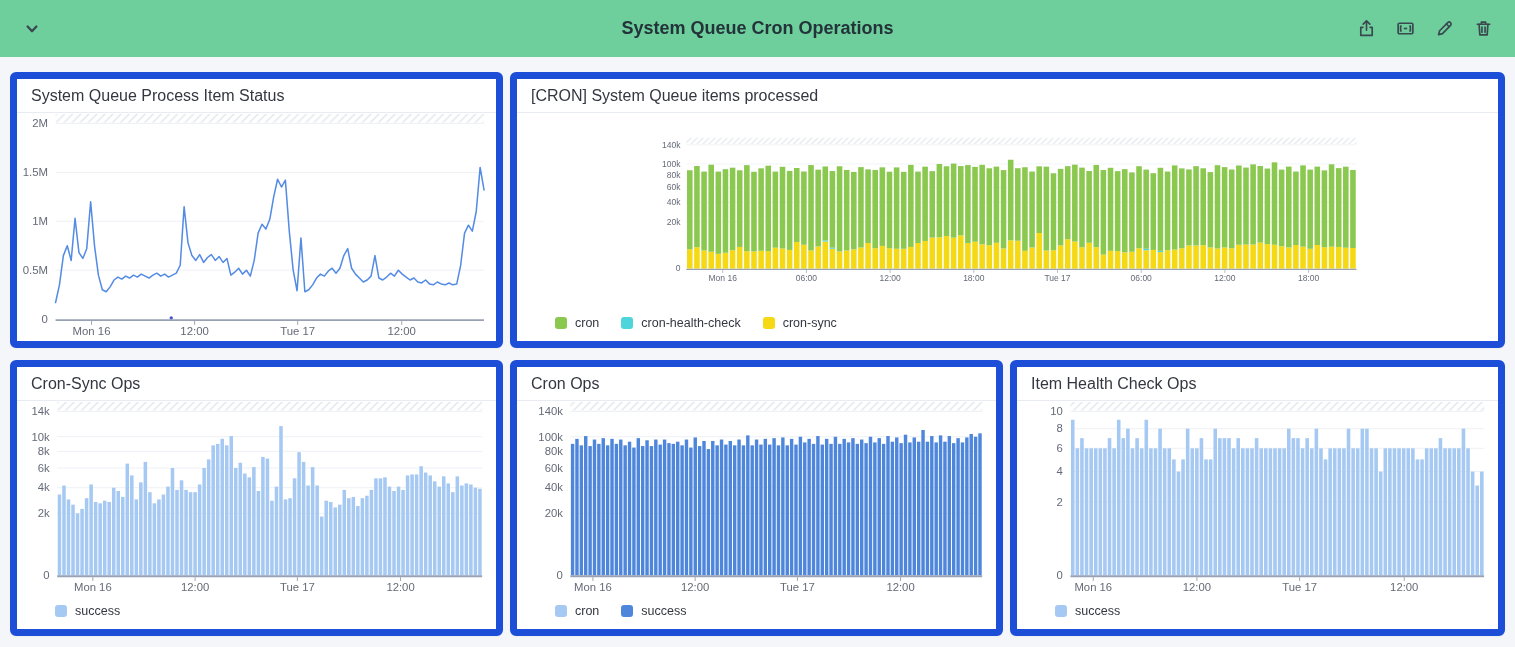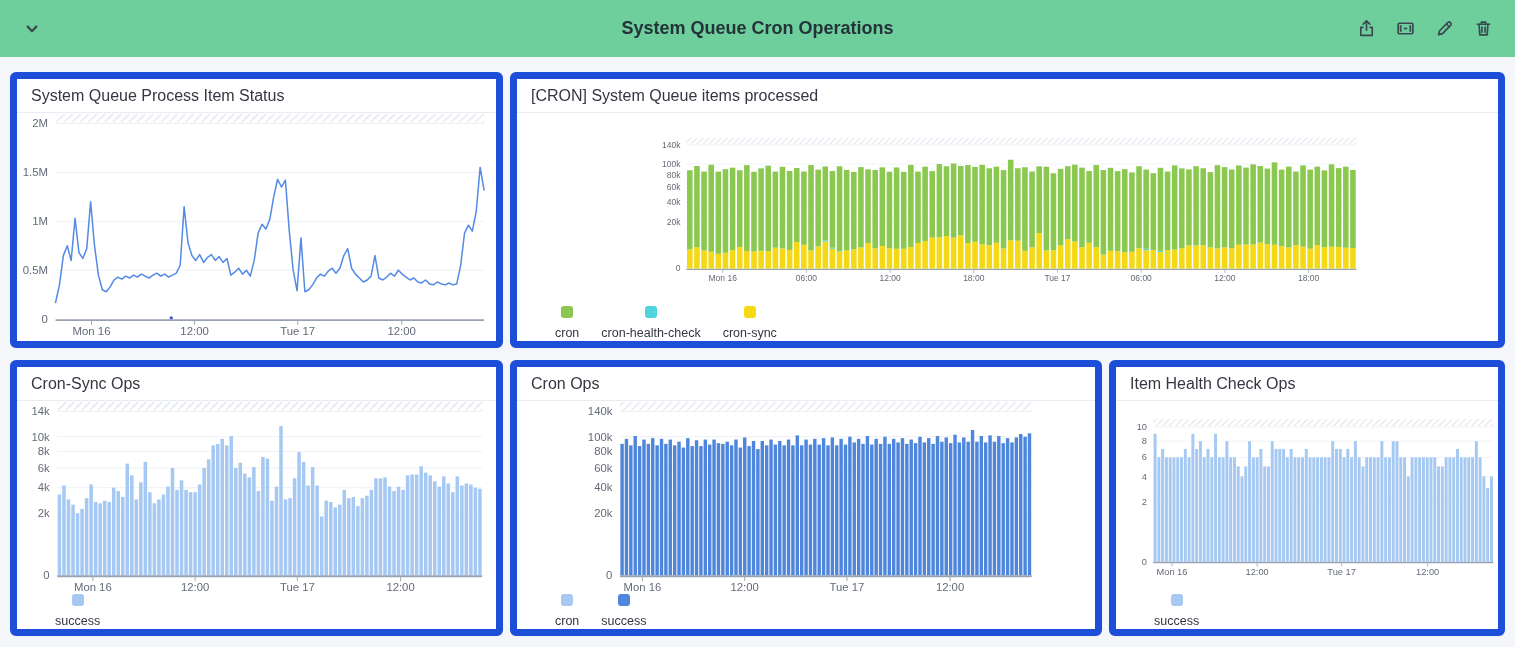--- a/index.html
+++ b/index.html
@@ -11,27 +11,27 @@
   .icon-btn svg{display:block;}
   .topbar-right{margin-left:auto;display:flex;gap:12px;z-index:2;}
   .collapse{z-index:2;}
   
   .main{padding:15px 10px 0 10px;}
   .row{display:flex;gap:7px;}
   .row1{margin-bottom:12px;}
   .panel{background:#fff;border:7px solid #1d4ed8;border-radius:6px;box-sizing:border-box;height:276px;display:flex;flex-direction:column;box-shadow:0 1px 2px rgba(60,70,90,.04);}
   .p-narrow{width:493px;flex:none;}
   .p-wide{flex:1;gap:24px;}
-  .p-mid{width:592px;flex:none;}
+  .p-mid{width:493px;flex:none;}
   .p-last{flex:1;}
   .panel-hd{padding:7px 14px 6px 14px;font-size:16px;color:#343741;border-bottom:1px solid #E8EBF1;line-height:20px;white-space:nowrap;overflow:hidden;}
   .chart-area{flex:1;min-height:0;position:relative;}
   .chart-area svg{display:block;width:100%;height:100%;}
   .legend{height:28px;display:flex;align-items:center;gap:22px;padding:0 14px 4px 38px;}
-  .legend .item{display:flex;align-items:center;gap:8px;cursor:pointer;flex-direction:column;}
+  .legend .item{display:flex;align-items:center;gap:8px;cursor:pointer;}
   .legend .sw{width:12px;height:12px;border-radius:3px;flex:none;}
   .legend .lb{font-size:12.5px;color:#343741;}
   .defs-holder{position:absolute;width:0;height:0;overflow:hidden;}
   text{font-family:"Liberation Sans",sans-serif;}
 </style>
 </head>
 <body>
 
 <svg class="defs-holder" aria-hidden="true">
   <defs>

